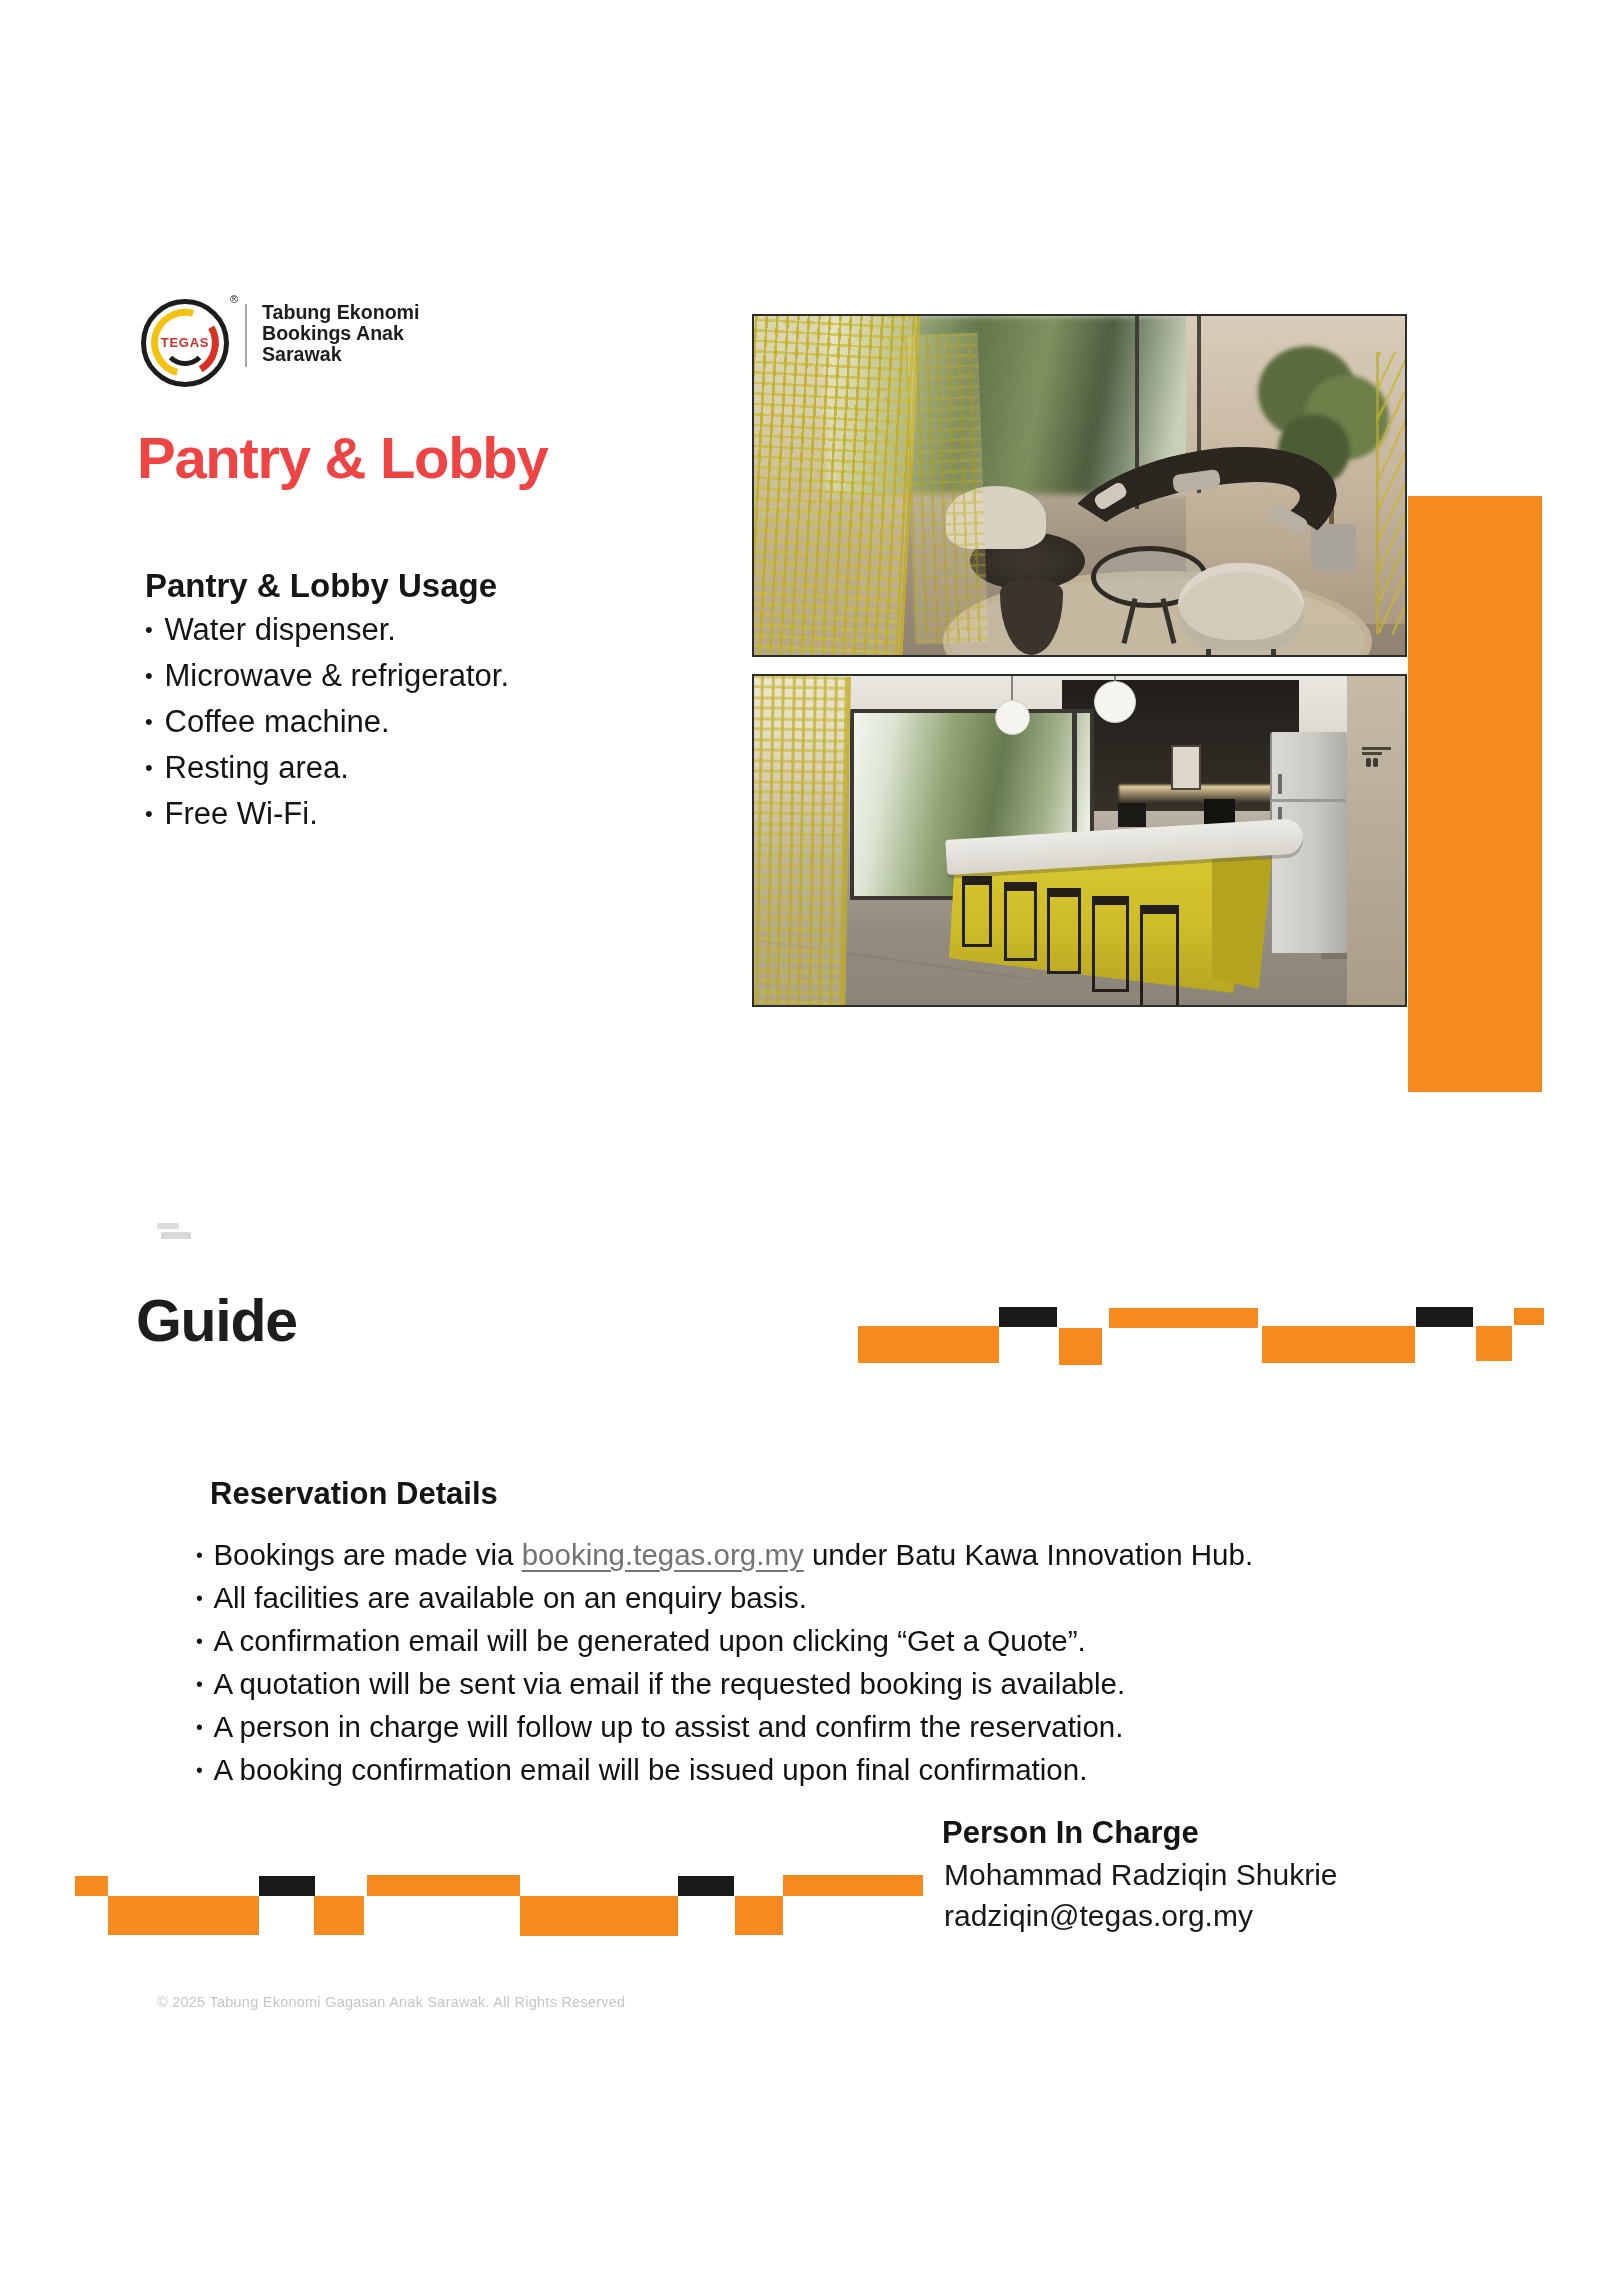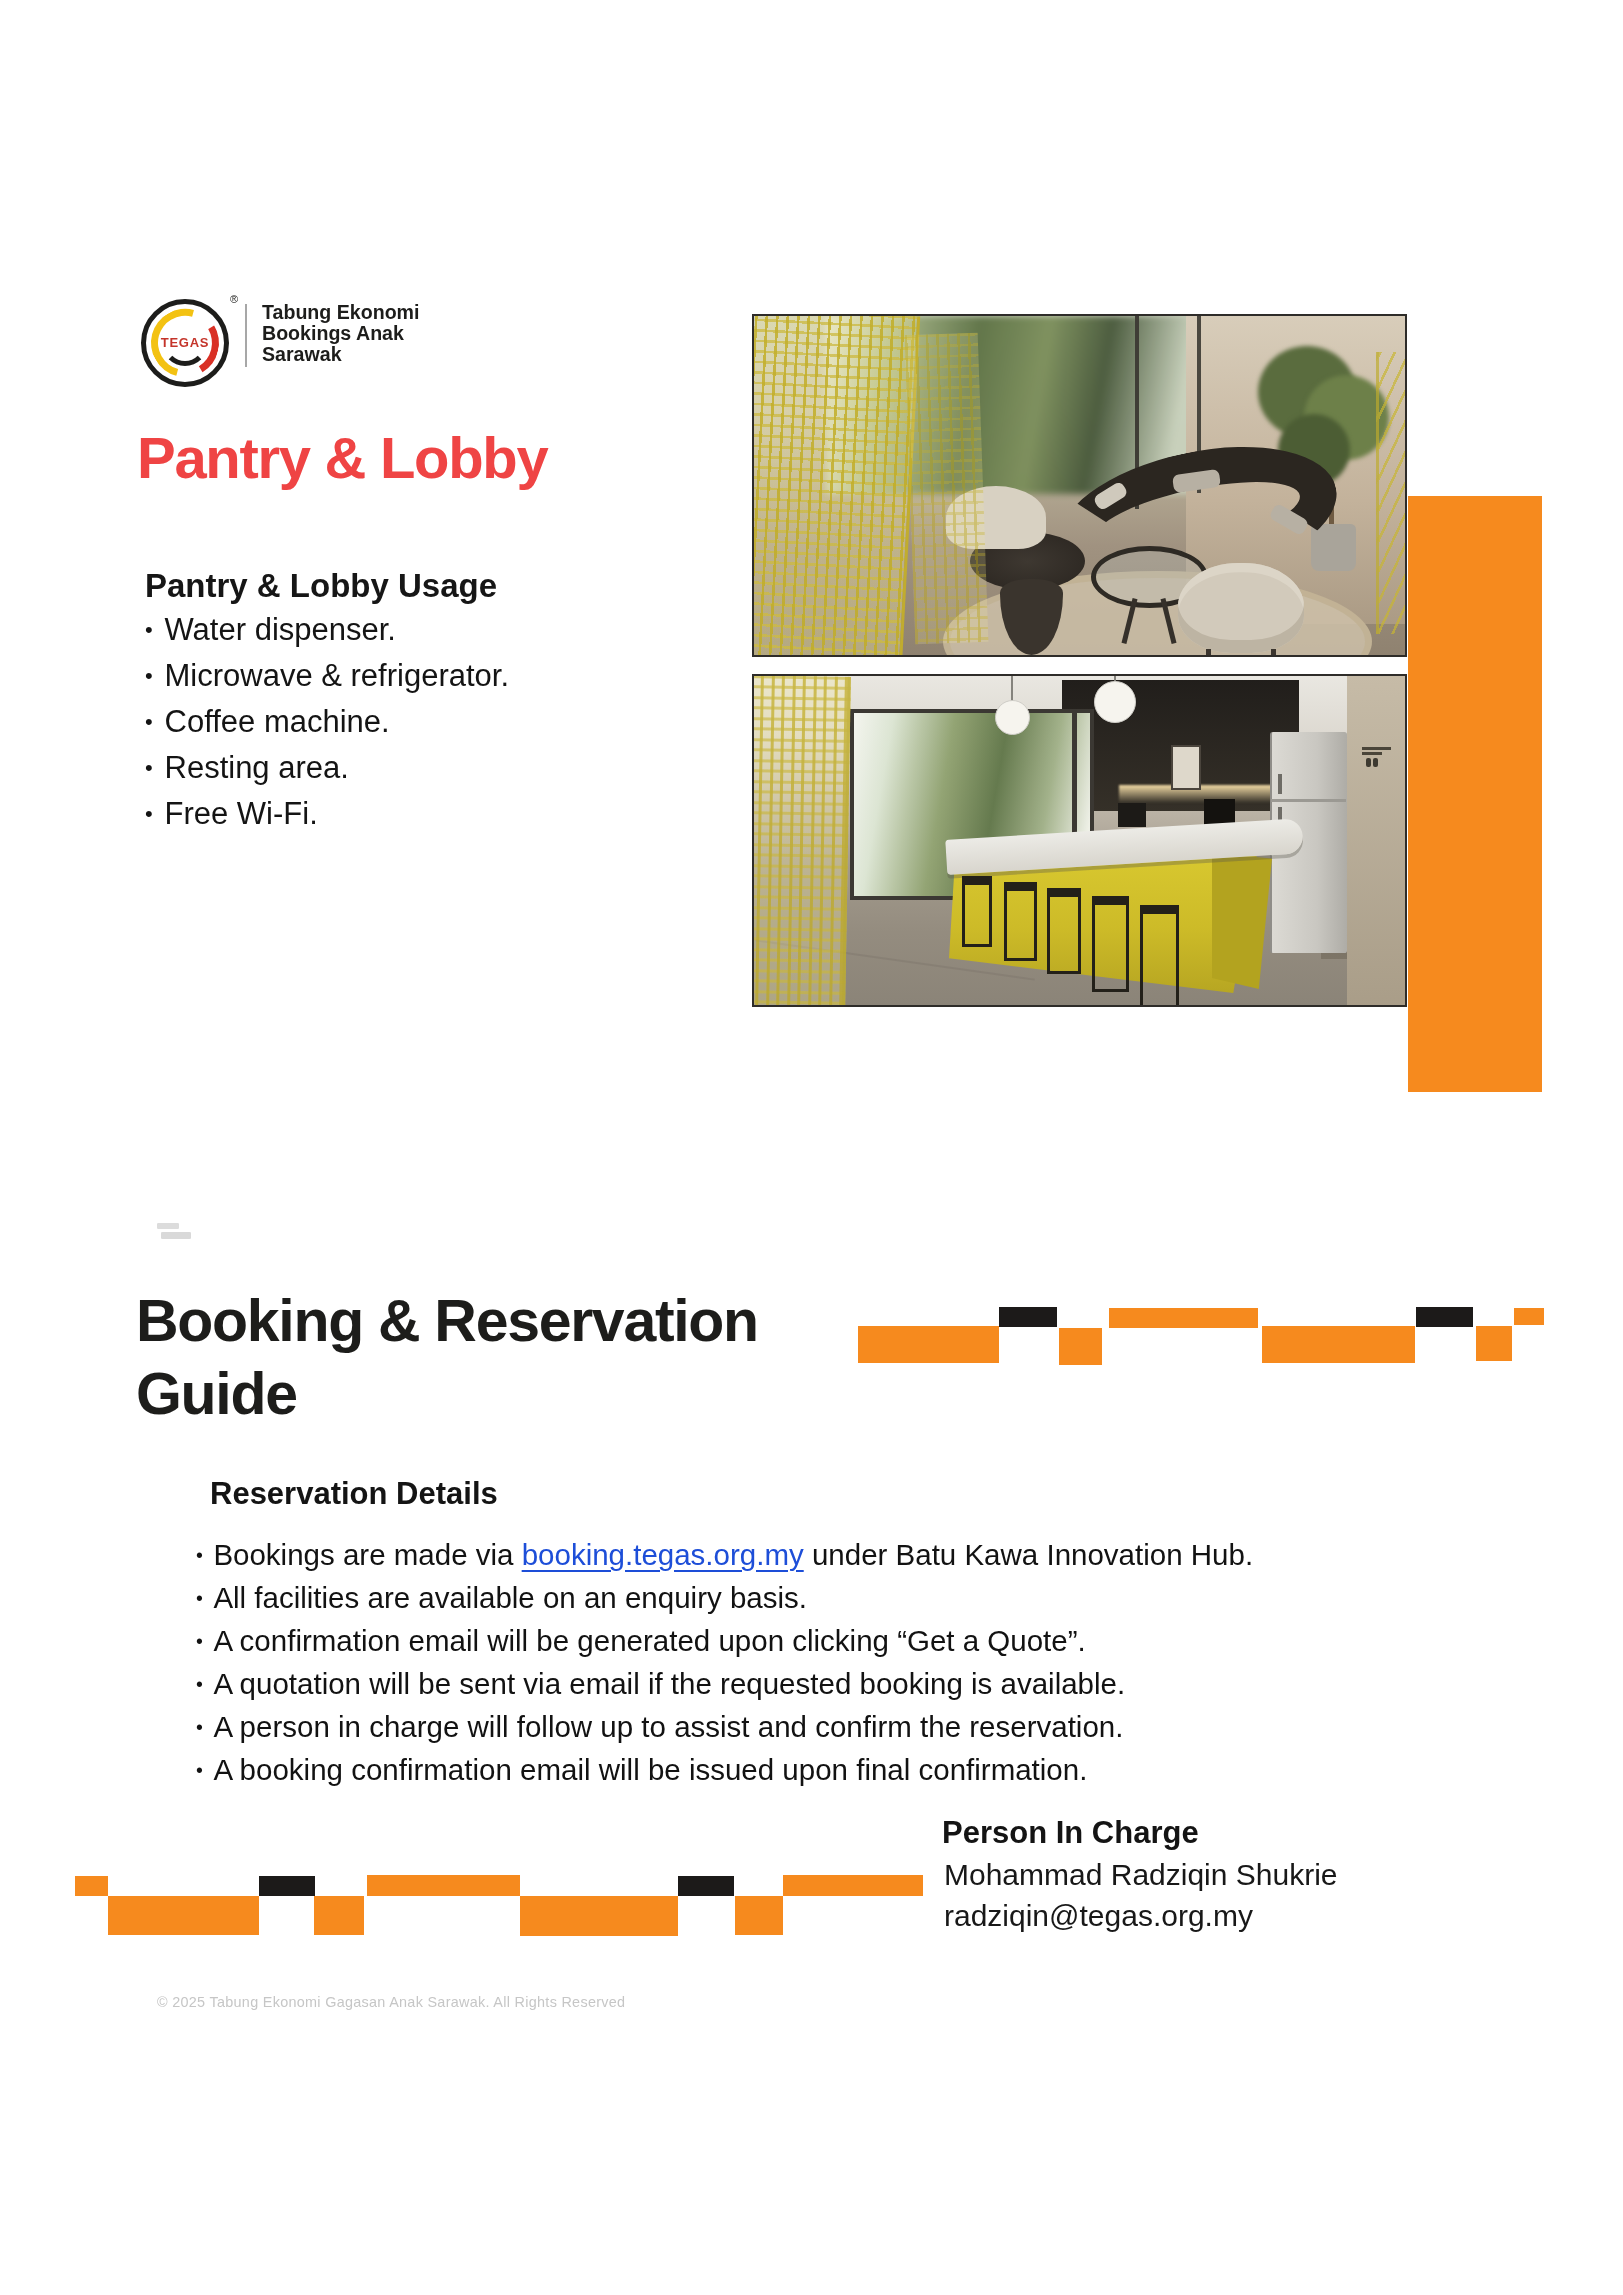--- a/index.html
+++ b/index.html
@@ -137,21 +137,21 @@
   .smudge2{left:161px;top:1232px;width:30px;height:6.5px;background:#cfcfcf;border-radius:1.3px;opacity:.8;}
   .booking-title{left:136px;top:1285px;font-size:59px;line-height:73px;font-weight:bold;
     letter-spacing:-1.3px;color:#1d1d1b;}
   .booking-title span{display:block;}
   .px{position:absolute;}
   .px.o{background:var(--accent-orange);}
   .px.k{background:var(--block-black);}
   .res-heading{left:194px;top:1460px;font-size:31px;font-weight:bold;color:#141414;}
   .res-bullets{left:196px;top:1535px;font-size:29.5px;line-height:40px;color:#121212;width:1283px;}
   .res-bullets .b-row::before{font-size:19.6px;margin-right:10.5px;}
-  .res-link{color:#1d4ed8;font-weight:normal;text-decoration:underline;
+  .res-link{color:#737373;font-weight:normal;text-decoration:underline;
     text-decoration-thickness:2px;text-underline-offset:4.6px;}
 
   
   .pic-heading{left:942px;top:1815px;font-size:31px;font-weight:bold;color:#141414;}
   .pic-name{left:944px;top:1858px;font-size:30px;color:#181818;}
   .pic-email{left:944px;top:1899px;font-size:30px;color:#181818;}
 
   
   .copyright{left:157px;top:1994px;font-size:14.4px;color:var(--copyright-grey);letter-spacing:0.3px;}
 </style>
@@ -258,21 +258,20 @@
     <div class="abs stool" style="left:338px;top:220px;width:37px;height:96px;"></div>
     <div class="abs stool" style="left:386px;top:229px;width:39px;height:103px;"></div>
     <div class="abs p2-floorline"></div>
     <div class="abs mesh p2-mesh-left"></div>
   </figure>
 
   <div class="abs smudge1"></div>
   <div class="abs smudge2"></div>
 
   <h1 class="abs booking-title" style="margin:0">
-    <span>Booking &amp; Reservation</span>
     <span>Guide</span>
   </h1>
 
   <div class="px o" style="left:858px;top:1326px;width:141px;height:37px;"></div>
   <div class="px k" style="left:999px;top:1307px;width:58px;height:20px;"></div>
   <div class="px o" style="left:1059px;top:1328px;width:43px;height:37px;"></div>
   <div class="px o" style="left:1109px;top:1308px;width:149px;height:20px;"></div>
   <div class="px o" style="left:1262px;top:1326px;width:153px;height:37px;"></div>
   <div class="px k" style="left:1416px;top:1307px;width:57px;height:20px;"></div>
   <div class="px o" style="left:1476px;top:1326px;width:36px;height:35px;"></div>

